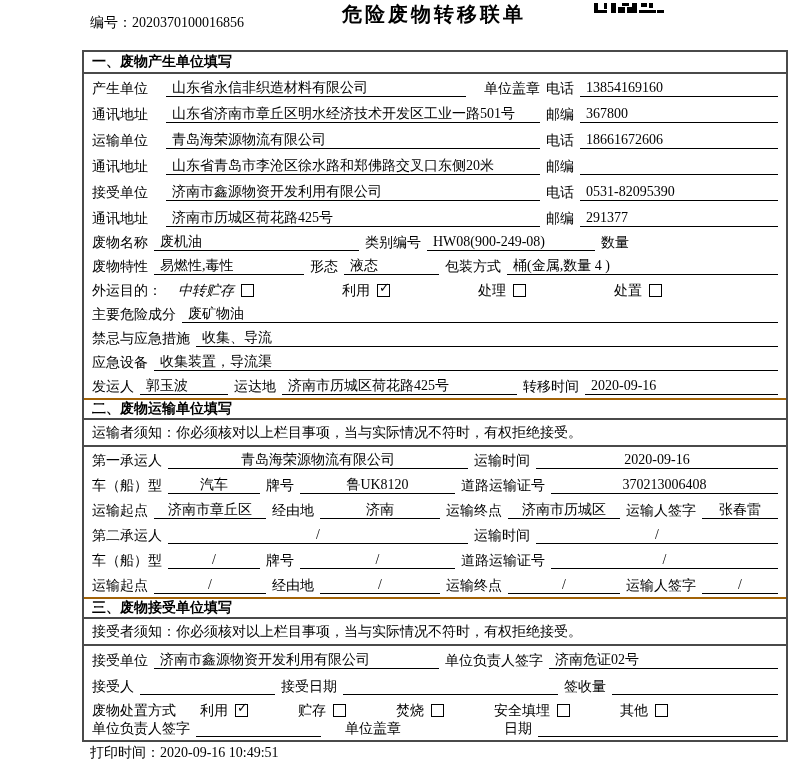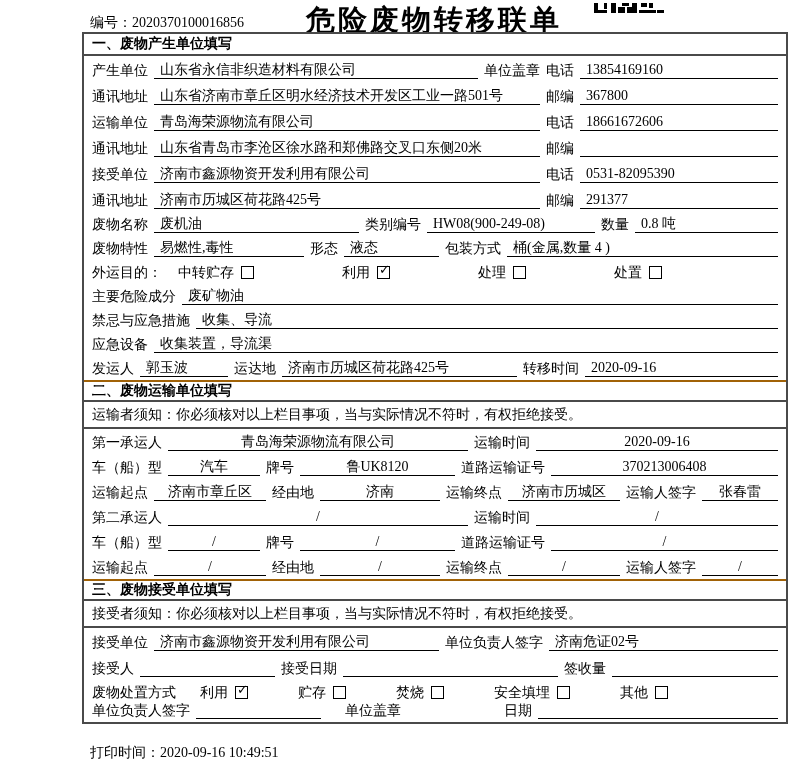--- a/index.html
+++ b/index.html
@@ -4,59 +4,59 @@
 <style>
   *{box-sizing:border-box;margin:0;padding:0;}
   html,body{background:#fff;}
   body{width:796px;height:768px;font-family:"Liberation Serif","DejaVu Serif",serif;
        color:#000;font-size:14px;line-height:1.25;overflow:hidden;}
   .page{position:relative;width:788px;height:768px;background:#fff;}
 
   
   .serial{position:absolute;left:90px;top:14px;white-space:nowrap;}
   .title{position:absolute;left:80px;right:0;top:2px;text-align:center;
-         font-size:29px;font-weight:bold;letter-spacing:3px;}
+         font-size:20px;font-weight:bold;letter-spacing:3px;}
   .qr{position:absolute;left:594px;top:0;width:70px;height:10px;}
 
   
-  .form{position:absolute;left:82px;top:32px;width:706px;border:2px solid #4a4a4a;background:#fff;}
+  .form{position:absolute;left:82px;top:50px;width:706px;border:2px solid #4a4a4a;background:#fff;}
   .sec-h{height:22px;display:flex;align-items:center;padding:1px 8px;
          font-weight:bold;border-bottom:2px solid #4a4a4a;}
   .bt{border-top:2px solid #a16207;}
   .notice{height:27px;display:flex;align-items:center;padding:2px 8px;
           border-bottom:2px solid #4a4a4a;}
 
   .row{display:flex;align-items:flex-end;padding:0 8px 3px 8px;}
   .row > *{margin-left:6px;}
   .row > :first-child{margin-left:0;}
   .r26{height:26px;justify-content:center;}.r25{height:25px;text-align:center;}.r24{height:24px;}.r18{height:18px;}
 
   .left{flex:0 0 auto;width:448px;display:flex;align-items:flex-end;}
-  .left > *{margin-left:6px;}
+  .left > *{margin-left:18px;}
   .left > :first-child{margin-left:0;}
   .right{flex:1 1 auto;display:flex;align-items:flex-end;}
   .right > *{margin-left:6px;}
   .right > :first-child{margin-left:0;}
 
   .lbl{white-space:nowrap;flex:0 0 auto;}
   .ul{border-bottom:1px solid #000;padding:0 6px;white-space:nowrap;
       min-height:17px;overflow:hidden;flex:0 0 auto;}
   .fill{flex:1 1 auto;}
   .spacer{flex:1 1 auto;}
 
   .w88{width:88px}.w92{width:92px}.w95{width:95px}.w112{width:112px}.w120{width:120px}
   .w125{width:125px}.w135{width:135px}.w150{width:150px}.w155{width:155px}.w168{width:168px}
   .w205{width:205px}.w215{width:215px}.w235{width:235px}.w240{width:240px}
   .w285{width:285px}.w300{width:300px}
 
   .opt{display:flex;align-items:center;white-space:nowrap;flex:0 0 auto;}
   .cb{display:inline-block;width:13px;height:13px;border:1px solid #000;
       margin-left:7px;position:relative;flex:0 0 auto;}
   .cb i{font-style:normal;position:absolute;left:1px;top:-4px;font-size:13px;line-height:1;}
-  .mlA{margin-left:16px!important;}
+  .mlA{margin-left:16px!important;font-style:italic;}
   .mlB{margin-left:88px!important;}
   .mlC{margin-left:24px!important;}
   .mlD{margin-left:50px!important;text-align:center;}
 
   .print{position:absolute;left:90px;top:744px;white-space:nowrap;}
 </style>
 </head>
 <body>
 
 <div class="page">
@@ -154,21 +154,20 @@
         <span class="ul fill">291377</span>
       </div>
     </div>
 
     <div class="row r24">
       <span class="lbl">废物名称</span>
       <span class="ul w205">废机油</span>
       <span class="lbl">类别编号</span>
       <span class="ul w168">HW08(900-249-08)</span>
       <span class="lbl">数量</span>
-      <span class="ul fill">0.8 吨</span>
     </div>
 
     <div class="row r24">
       <span class="lbl">废物特性</span>
       <span class="ul w150">易燃性,毒性</span>
       <span class="lbl">形态</span>
       <span class="ul w95">液态</span>
       <span class="lbl">包装方式</span>
       <span class="ul fill">桶(金属,数量 4 )</span>
     </div>

